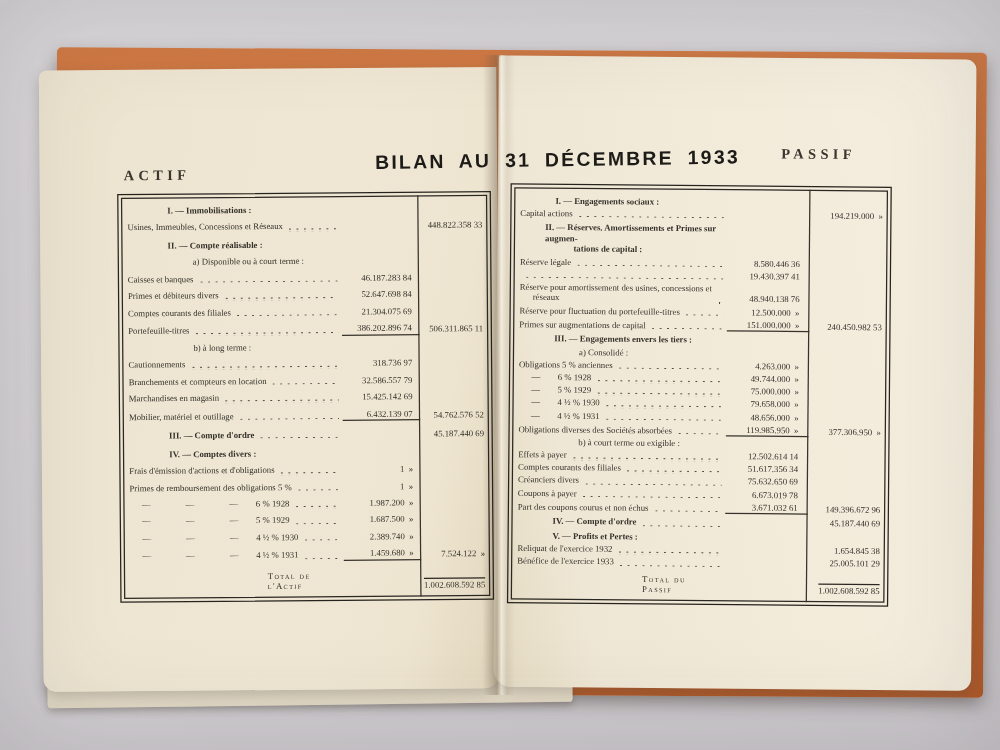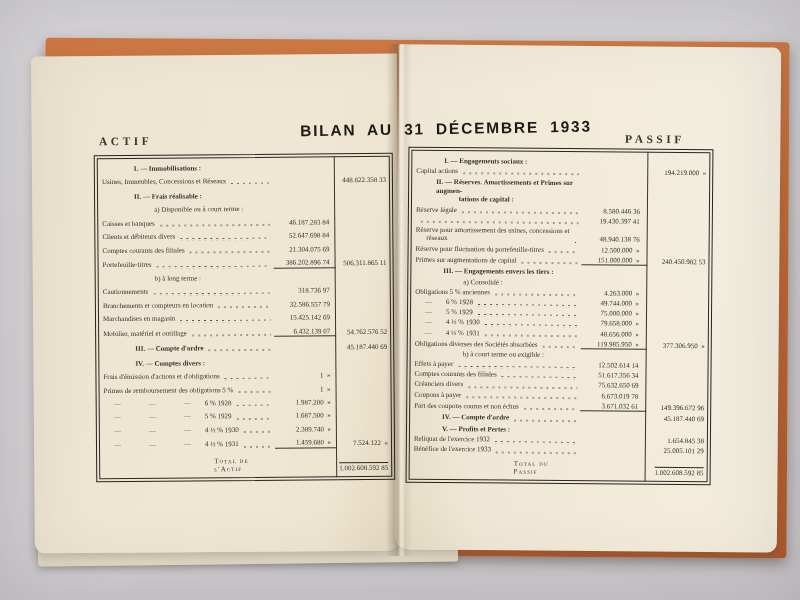--- a/index.html
+++ b/index.html
@@ -22,21 +22,21 @@
   .page-right{left:397px;top:46px;width:382px;height:505px;
     border-radius:2px 8px 10px 14px;transform:rotate(.5deg);
     background:linear-gradient(260deg,#f4eedf 0%,#f2ebda 50%,#efe7d5 82%,#e4dac2 100%);}
   .spine{position:absolute;left:386px;top:44px;width:26px;height:512px;pointer-events:none;
     background:linear-gradient(90deg,rgba(120,100,80,0) 0%,rgba(110,92,70,.35) 45%,rgba(250,246,235,.5) 58%,rgba(120,100,80,.12) 75%,rgba(120,100,80,0) 100%);}
   .headline{position:absolute;left:288px;top:120px;width:316px;text-align:center;
     font-family:"Liberation Sans","DejaVu Sans",sans-serif;font-weight:bold;
     font-size:15.5px;letter-spacing:1.8px;word-spacing:5px;color:#1d1b18;transform:rotate(-.9deg);}
   .side-label{position:absolute;font-size:11.5px;font-weight:bold;letter-spacing:3.5px;color:#3a352d;}
   .side-label.actif{left:99px;top:135px;transform:rotate(-.6deg);text-align:right;}
-  .side-label.passif{left:625px;top:133px;transform:rotate(.5deg);}
+  .side-label.passif{left:625px;top:118px;transform:rotate(.5deg);}
   
   .sheet{position:absolute;border:1.6px solid #26231e;outline:1px solid #2b2722;outline-offset:-4.5px;
     background:transparent;box-sizing:border-box;}
   .sheet-actif{left:95px;top:154px;width:299px;height:327px;transform:rotate(-.45deg);}
   .sheet-passif{left:407px;top:148px;width:305px;height:336px;transform:rotate(.5deg);}
   .vline{position:absolute;top:2px;bottom:2px;width:1px;background:#37332c;}
   .sheet-actif .vline{right:57px;}
   .sheet-passif .vline{right:64px;}
   .tbody{position:absolute;inset:7px 3px 6px 7px;display:flex;flex-direction:column;
     justify-content:space-between;font-size:7px;line-height:1.22;}
@@ -82,39 +82,39 @@
           <span class="c1"></span>
           <span class="c2"><span></span></span>
         </div>
         <div class="row item">
           <span class="lbl">Usines, Immeubles, Concessions et Réseaux</span>
           <span class="leader dotted"></span>
           <span class="c1"></span>
           <span class="c2"><span>448.822.358 33</span></span>
         </div>
         <div class="row section">
-          <span class="lbl" style="padding-left: 32px;">II. — Frais réalisable :</span>
+          <span class="lbl" style="padding-left: 32px;">II. — Compte réalisable :</span>
           <span class="leader"></span>
           <span class="c1"></span>
           <span class="c2"><span></span></span>
         </div>
         <div class="row sub">
           <span class="lbl" style="padding-left: 52px;">a) Disponible ou à court terme :</span>
           <span class="leader"></span>
           <span class="c1"></span>
           <span class="c2"><span></span></span>
         </div>
         <div class="row item">
           <span class="lbl">Caisses et banques</span>
           <span class="leader dotted"></span>
           <span class="c1">46.187.283 84</span>
           <span class="c2"><span></span></span>
         </div>
         <div class="row item">
-          <span class="lbl">Clients et débiteurs divers</span>
+          <span class="lbl">Primes et débiteurs divers</span>
           <span class="leader dotted"></span>
           <span class="c1">52.647.698 84</span>
           <span class="c2"><span></span></span>
         </div>
         <div class="row item">
           <span class="lbl">Comptes courants des filiales</span>
           <span class="leader dotted"></span>
           <span class="c1">21.304.075 69</span>
           <span class="c2"><span></span></span>
         </div>

